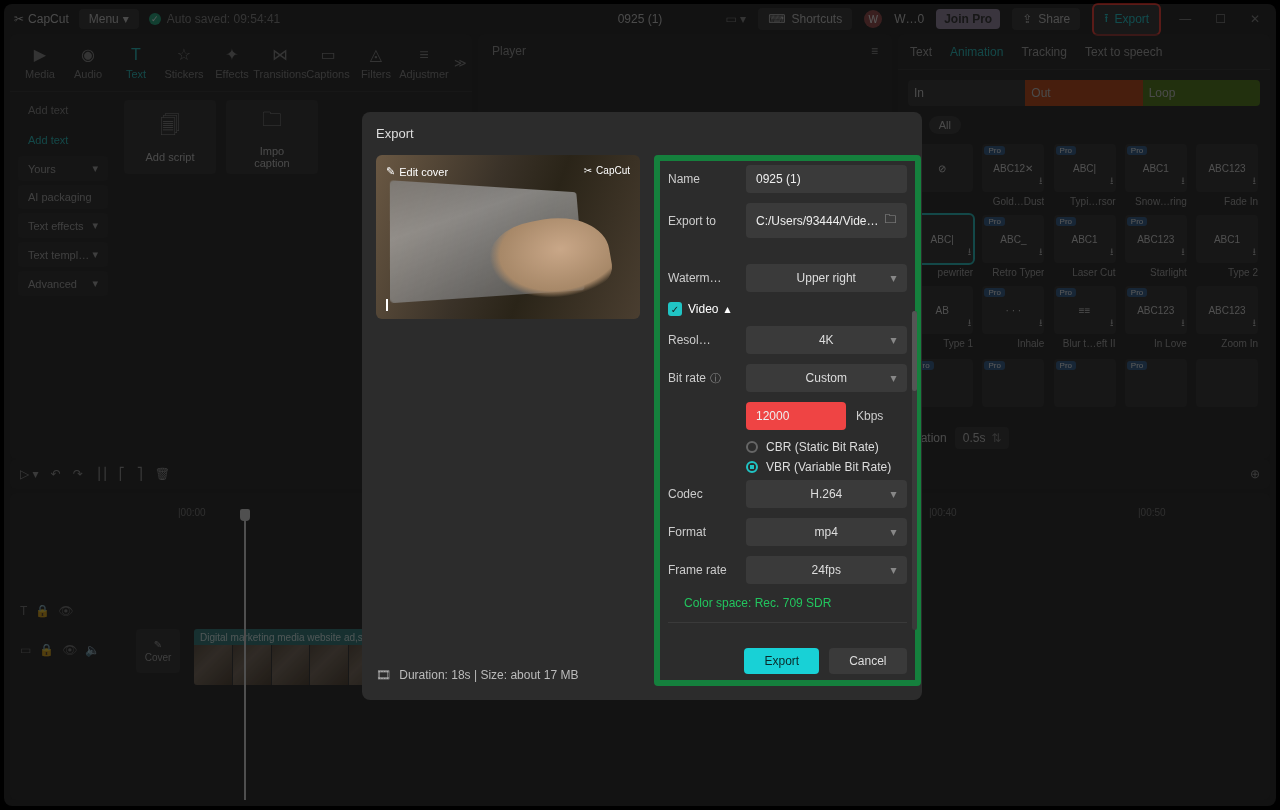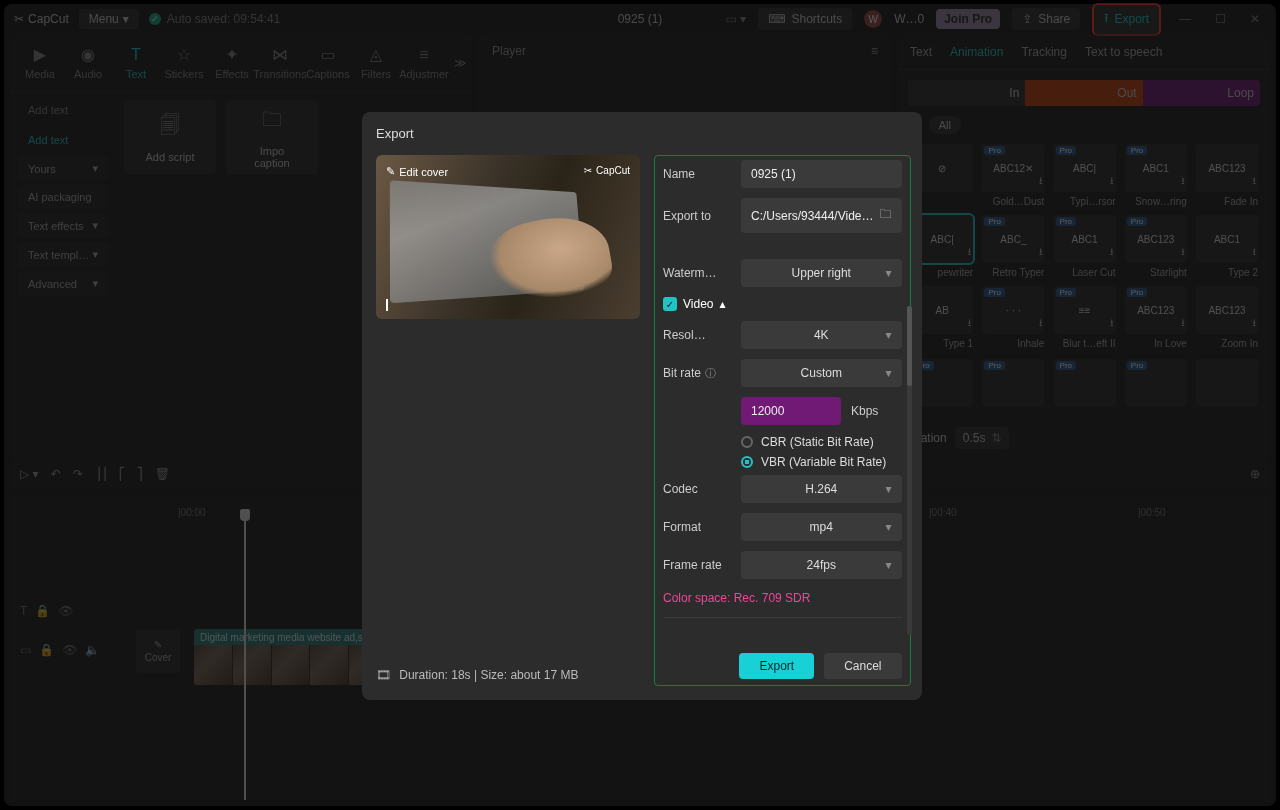--- a/index.html
+++ b/index.html
@@ -38,23 +38,23 @@
 .subnav-title { color: #888; padding: 4px 10px 8px; font-size: 11px; }
 
 
 .mid-panel { flex: 1; background: #1f1f1f; border-radius: 6px; padding: 10px 14px; position: relative; }
 .mid-header { display: flex; align-items: center; justify-content: space-between; color: #999; }
 .right-panel { width: 372px; background: #1f1f1f; border-radius: 6px; display: flex; flex-direction: column; }
 .right-tabs { height: 36px; display: flex; align-items: center; gap: 18px; padding: 0 12px; border-bottom: 1px solid #2a2a2a; }
 .right-tab { color: #aaa; }
 .right-tab.active { color: #20c4c4; }
 .right-subtabs { display: flex; padding: 10px; gap: 0; }
-.right-subtab { flex: 1; text-align: right; padding: 6px; background: #2e2e2e; color: #ccc; }
+.right-subtab { flex: 1; text-align: left; padding: 6px; background: #2e2e2e; color: #ccc; }
 .right-subtab:first-child { border-radius: 4px 0 0 4px; }
-.right-subtab:last-child { border-radius: 0 4px 4px 0; background: #701a75; }
+.right-subtab:last-child { border-radius: 0 4px 4px 0; background: #4d7c0f; }
 .right-subtab:nth-child(2){ background:#c2410c; }
 .chips { padding: 0 12px; display: flex; gap: 8px; }
 .chip { padding: 3px 10px; border-radius: 10px; background: #333; color: #ccc; font-size: 11px; }
 .preset-grid { padding: 10px 12px; display: grid; grid-template-columns: repeat(5, 1fr); gap: 8px; }
 .preset { display: flex; flex-direction: column; align-items: flex-end; gap: 4px; }
 .preset-thumb { width: 62px; height: 48px; background: #2b2b2b; border-radius: 4px; display: flex; align-items: center; justify-content: center; color: #ddd; font-size: 10px; position: relative; overflow: hidden; }
 .preset-thumb.selected { outline: 2px solid #20c4c4; }
 .pro-badge { position: absolute; top: 2px; left: 2px; background: #2d5c8e; color: #fff; font-size: 8px; padding: 0 4px; border-radius: 3px; }
 .dl-icon { position: absolute; bottom: 2px; right: 2px; color: #bbb; font-size: 10px; }
 .preset-name { font-size: 10px; color: #aaa; max-width: 62px; white-space: nowrap; overflow: hidden; text-overflow: ellipsis; }
@@ -86,36 +86,36 @@
 .export-modal { position: absolute; left: 362px; top: 112px; width: 560px; height: 588px; background: #2c2c2c; border-radius: 8px; padding: 14px 14px 14px 14px; display: flex; flex-direction: column; }
 .modal-title { color: #ddd; font-size: 13px; margin-bottom: 14px; }
 .modal-body { flex: 1; display: flex; gap: 14px; }
 .preview-col { width: 264px; }
 .preview-box { width: 264px; height: 164px; border-radius: 6px; background: linear-gradient(110deg, #6a5843 0%, #3a3228 40%, #2a2418 60%, #4a3e30 100%); position: relative; overflow: hidden; }
 .preview-hand { position: absolute; right: 30px; bottom: 20px; width: 120px; height: 80px; background: radial-gradient(ellipse at 60% 40%, #c9a788 0%, #a78868 60%, transparent 70%); border-radius: 40% 50% 30% 20%; transform: rotate(-10deg); }
 .preview-laptop { position: absolute; left: 20px; top: 30px; width: 200px; height: 110px; background: linear-gradient(160deg, #888 0%, #aaa 30%, #666 100%); transform: perspective(300px) rotateY(20deg) rotateX(8deg); border-radius: 4px; opacity: 0.7; }
 .edit-cover { position: absolute; top: 10px; left: 10px; color: #fff; font-size: 11px; display: flex; align-items: center; gap: 4px; }
 .preview-brand { position: absolute; top: 10px; right: 10px; color: #fff; font-size: 10px; display: flex; align-items: center; gap: 4px; }
 .preview-cursor { position: absolute; bottom: 8px; left: 10px; width: 2px; height: 12px; background: #fff; }
-.form-col { flex: 1; border: 1px solid #15803d; border-radius: 4px; padding: 4px 8px 8px; position: relative; }
+.form-col { flex: 1; border: 6px solid #15803d; border-radius: 4px; padding: 4px 8px 8px; position: relative; }
 .form-scroll { position: absolute; top: 150px; bottom: 50px; right: -2px; width: 5px; background: #3a3a3a; border-radius: 3px; }
 .form-scroll::before { content:''; position:absolute; top:0; width:5px; height:80px; background:#555; border-radius:3px; }
 .frow { display: flex; align-items: center; gap: 10px; margin-bottom: 10px; }
 .flabel { width: 68px; color: #ccc; font-size: 12px; white-space: nowrap; overflow: hidden; text-overflow: ellipsis; }
 .finput { flex: 1; background: #3a3a3a; border-radius: 4px; padding: 7px 10px; color: #eee; display: flex; align-items: center; justify-content: space-between; }
 .fselect { flex: 1; background: #3a3a3a; border-radius: 4px; padding: 7px 10px; color: #ddd; display: flex; align-items: center; justify-content: center; position: relative; }
 .fselect .chev { position: absolute; right: 10px; color: #888; }
 .folder-icon { color: #ccc; margin-left: 6px; }
 .section-header { display: flex; align-items: center; gap: 6px; color: #fff; margin: 8px 0 10px; }
 .chk { width: 14px; height: 14px; border-radius: 3px; background: #20c4c4; display: inline-flex; align-items: center; justify-content: center; color: #1a1a1a; font-size: 10px; }
-.bitrate-input { width: 100px; background: #701a75; border-radius: 4px; padding: 7px 10px; color: #eee; }
+.bitrate-input { width: 100px; background: #ef4444; border-radius: 4px; padding: 7px 10px; color: #eee; }
 .radio-row { display: flex; align-items: center; gap: 8px; color: #ddd; margin-bottom: 6px; margin-left: 78px; }
 .radio { width: 12px; height: 12px; border-radius: 50%; border: 2px solid #666; }
 .radio.on { border-color: #20c4c4; background: radial-gradient(circle, #20c4c4 0 40%, transparent 45%); }
-.info-line { color: #ec4899; margin: 12px 0; }
+.info-line { color: #22c55e; margin: 12px 16px; }
 .modal-footer-inside { position: absolute; bottom: 6px; right: 8px; display: flex; gap: 10px; }
 .btn-primary { background: #18d1d6; color: #0a2a2a; padding: 6px 20px; border-radius: 4px; font-weight: 500; }
 .btn-secondary { background: #3a3a3a; color: #ddd; padding: 6px 20px; border-radius: 4px; }
 .modal-meta { position: absolute; left: 14px; bottom: 18px; color: #bbb; display: flex; align-items: center; gap: 8px; }
 .help-icon { color: #888; font-size: 11px; }
 </style>
 </head>
 <body>
 
 <div class="app">

